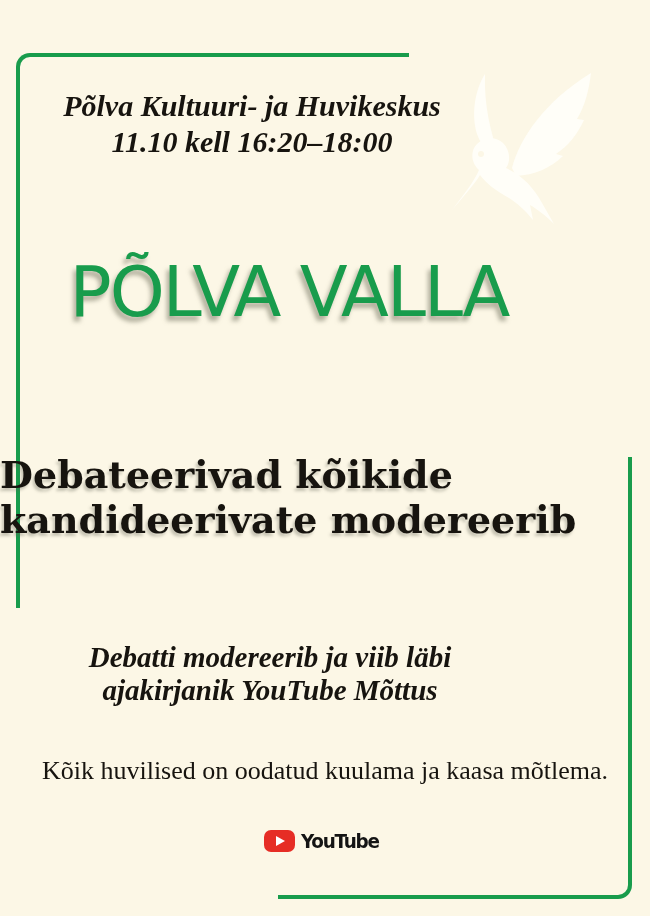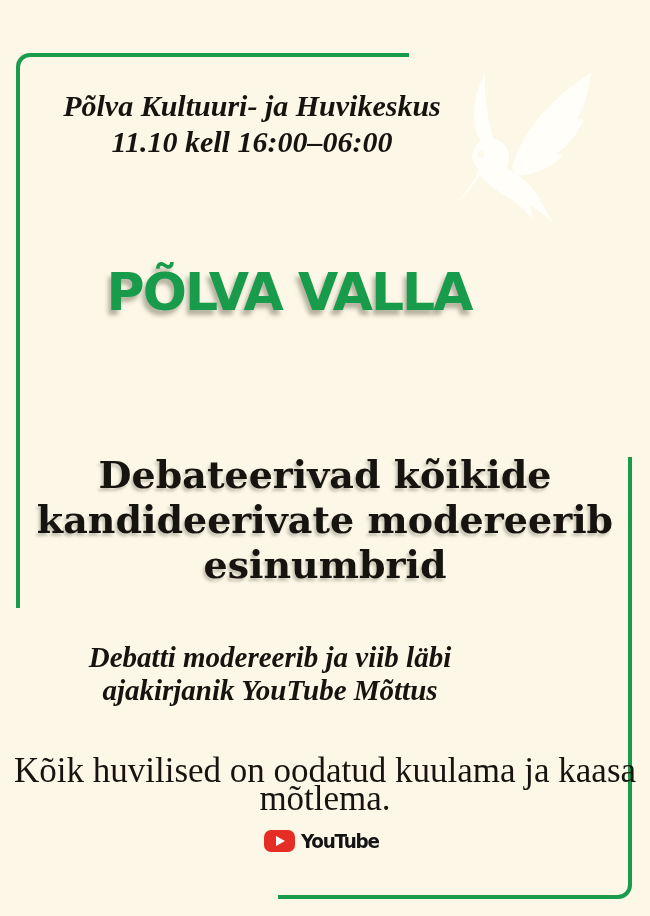--- a/index.html
+++ b/index.html
@@ -41,47 +41,47 @@
     text-align:center;
     font-family:"Liberation Serif", serif;
     font-style:italic;font-weight:bold;
     font-size:30px;line-height:36px;
     color:var(--ink);
   }
   .title{
     position:absolute;left:0;top:250px;width:578px;
     text-align:center;white-space:nowrap;
     font-family:"DejaVu Sans", sans-serif;
-    font-weight:bold;
-    font-size:52px;line-height:85px;letter-spacing:-2px;
+    font-weight:normal;
+    font-size:70px;line-height:85px;letter-spacing:-2px;
     color:var(--green);
     text-shadow:-3px 5px 4px rgba(120,120,100,0.55);
   }
   .body-bold{
     position:absolute;left:0;top:452px;width:650px;
-    text-align:center;
+    text-align:left;
     font-family:"DejaVu Serif", serif;
     font-weight:bold;
     font-size:38px;line-height:45px;
     color:var(--ink);
     text-shadow:-2px 3px 3px rgba(100,100,85,0.35);
   }
   .moderator{
     position:absolute;left:0;top:641px;width:540px;
     text-align:center;
     font-family:"Liberation Serif", serif;
     font-style:italic;font-weight:bold;
     font-size:29px;line-height:33px;
     color:var(--ink);
   }
   .footer-note{
     position:absolute;left:0;top:757px;width:650px;
     text-align:center;
     font-family:"Liberation Serif", serif;
-    font-size:35px;line-height:28px;
+    font-size:26px;line-height:28px;
     color:var(--ink);
   }
   .yt-row{
     position:absolute;left:0;top:829px;width:650px;
     display:flex;justify-content:center;align-items:center;gap:6px;
   }
   .yt-badge{
     width:31px;height:22px;background:var(--yt-red);
     border-radius:7px;
     display:flex;align-items:center;justify-content:center;
@@ -114,31 +114,30 @@
 
   <path fill="#fffef8" d="M64,104 C72,74 96,38 143,9 C141,26 137,42 129,55 L136,56 C129,71 120,82 108,90 L115,92 C103,104 86,111 68,112 Z"></path>
 
   <path fill="#fffef8" d="M4,146 C16,130 26,118 31,106 C23,99 22,87 29,80 C36,73 48,72 55,79 C62,86 63,97 58,104 C74,111 86,124 94,139 L106,160 C97,151 89,145 82,141 L85,156 C77,146 69,139 61,134 C48,127 38,119 32,111 C26,121 14,134 4,146 Z"></path>
 
   <circle cx="33" cy="90" r="3" fill="#fcf7e6"></circle>
 </svg>
 
 <div class="venue">
   <div>Põlva Kultuuri- ja Huvikeskus</div>
-  <div>11.10 kell 16:00–06:00</div>
+  <div>11.10 kell 16:20–18:00</div>
 </div>
 
 <div class="title">
   <div>PÕLVA VALLA</div>
 </div>
 
 <div class="body-bold">
   <div>Debateerivad kõikide</div>
   <div>kandideerivate modereerib</div>
-  <div>esinumbrid</div>
 </div>
 
 <div class="moderator">
   <div>Debatti modereerib ja viib läbi</div>
   <div>ajakirjanik YouTube Mõttus</div>
 </div>
 
 <div class="footer-note">
   <div>Kõik huvilised on oodatud kuulama ja kaasa mõtlema.</div>
 </div>

